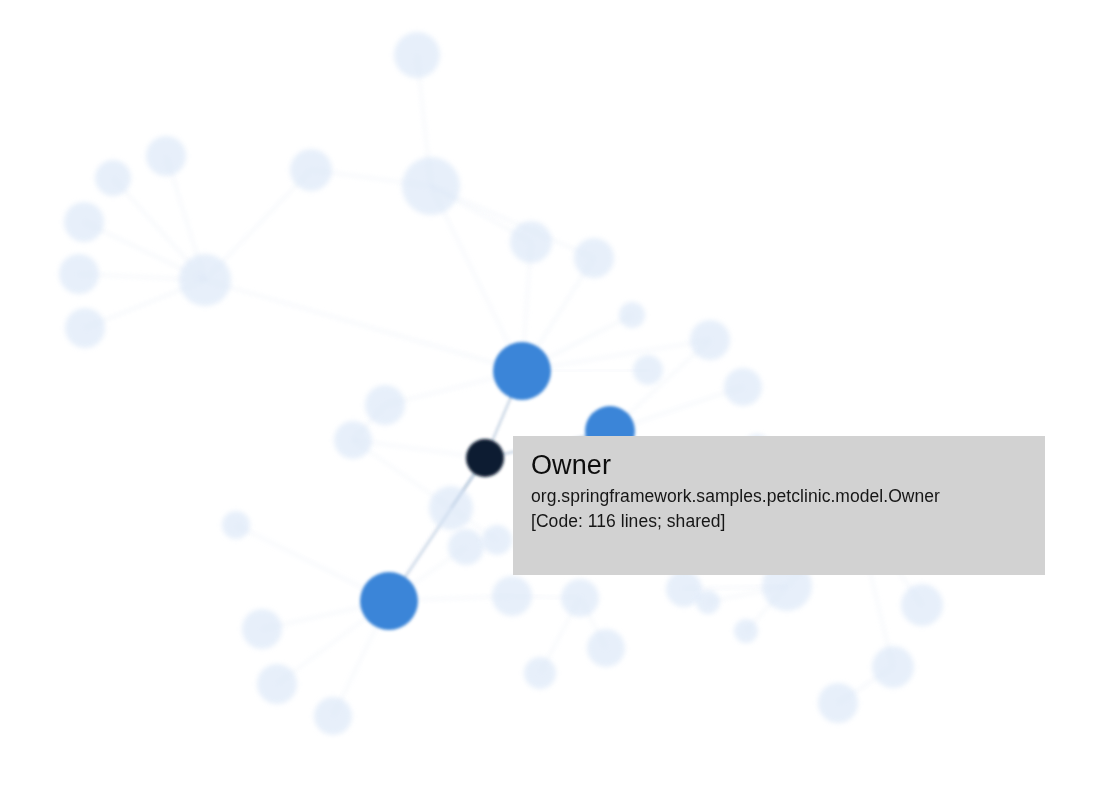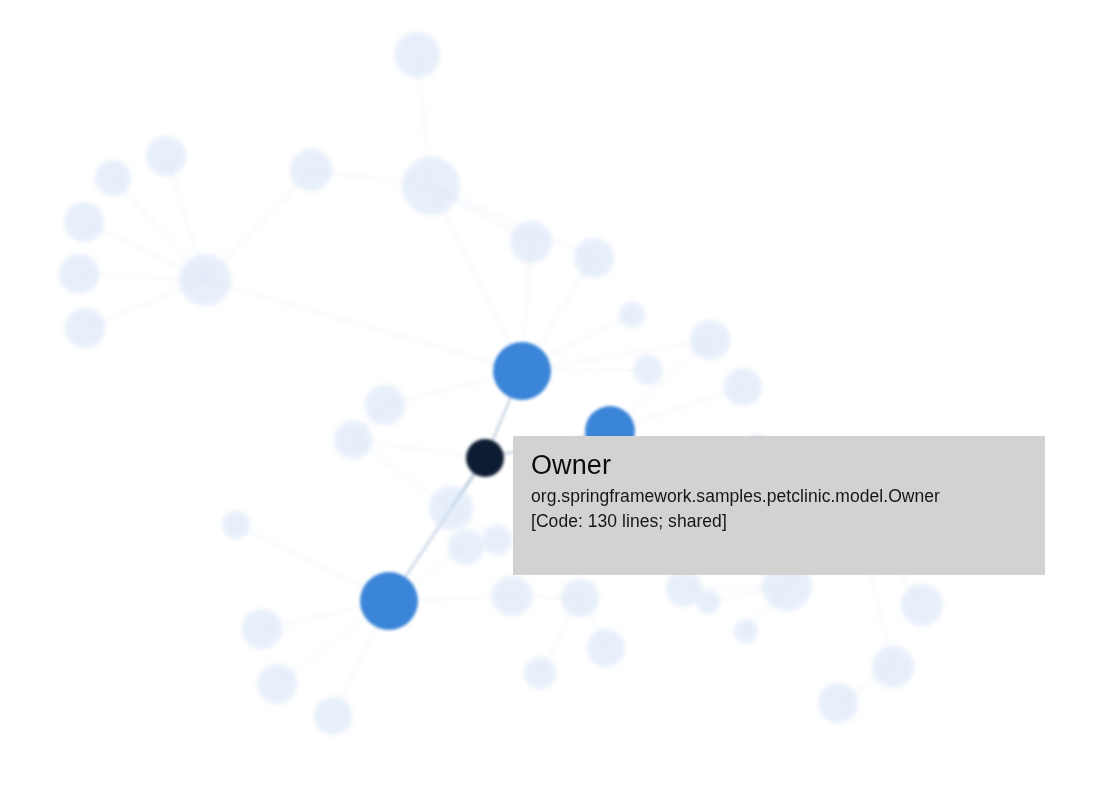--- a/index.html
+++ b/index.html
@@ -160,16 +160,16 @@
         <circle cx="540" cy="673" r="16" fill="#d6e4f7" opacity="0.58" filter="url(#faint-blur)"></circle>
         <circle cx="236" cy="525" r="14" fill="#d6e4f7" opacity="0.58" filter="url(#faint-blur)"></circle>
         <circle cx="632" cy="315" r="13" fill="#d6e4f7" opacity="0.58" filter="url(#faint-blur)"></circle>
         <circle cx="757" cy="447" r="13" fill="#d6e4f7" opacity="0.58" filter="url(#faint-blur)"></circle>
       </g>
   </svg>
 
   <div id="tooltip" style="left: 513px; top: 436px; width: 532px; height: 139px; background: rgb(210, 210, 210); display: block;">
     <div id="tooltip-title">Owner</div>
     <div class="tooltip-line">org.springframework.samples.petclinic.model.Owner</div>
-    <div class="tooltip-line">[Code: 130 lines; shared]</div>
+    <div class="tooltip-line">[Code: 116 lines; shared]</div>
   </div>
 
 </div>
 
 </body></html>

